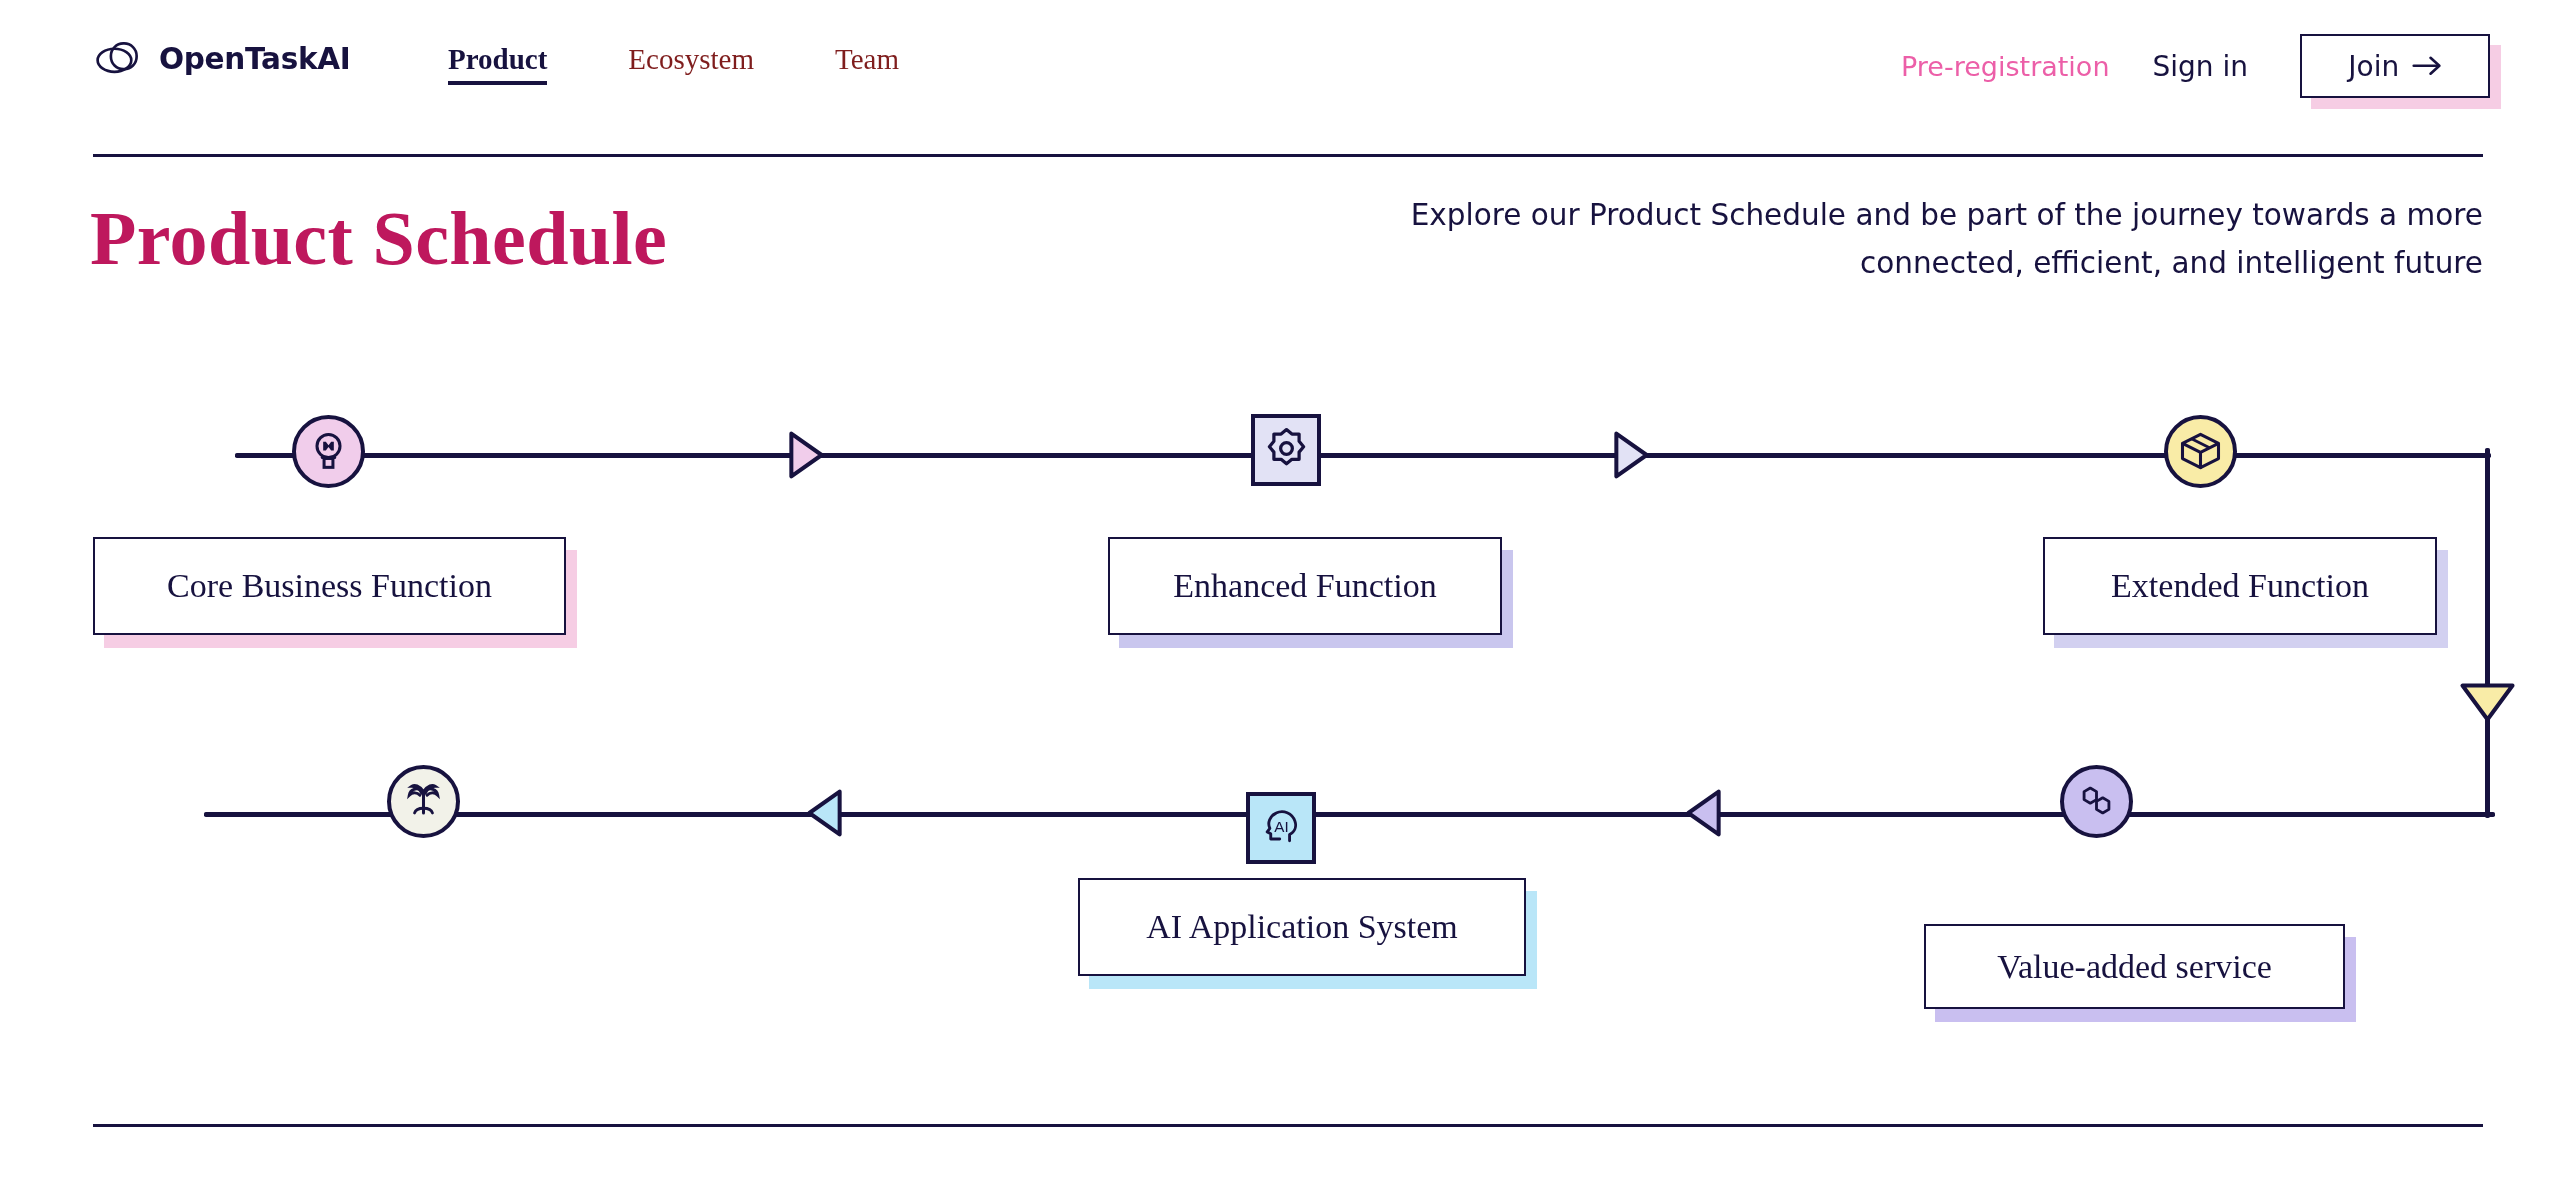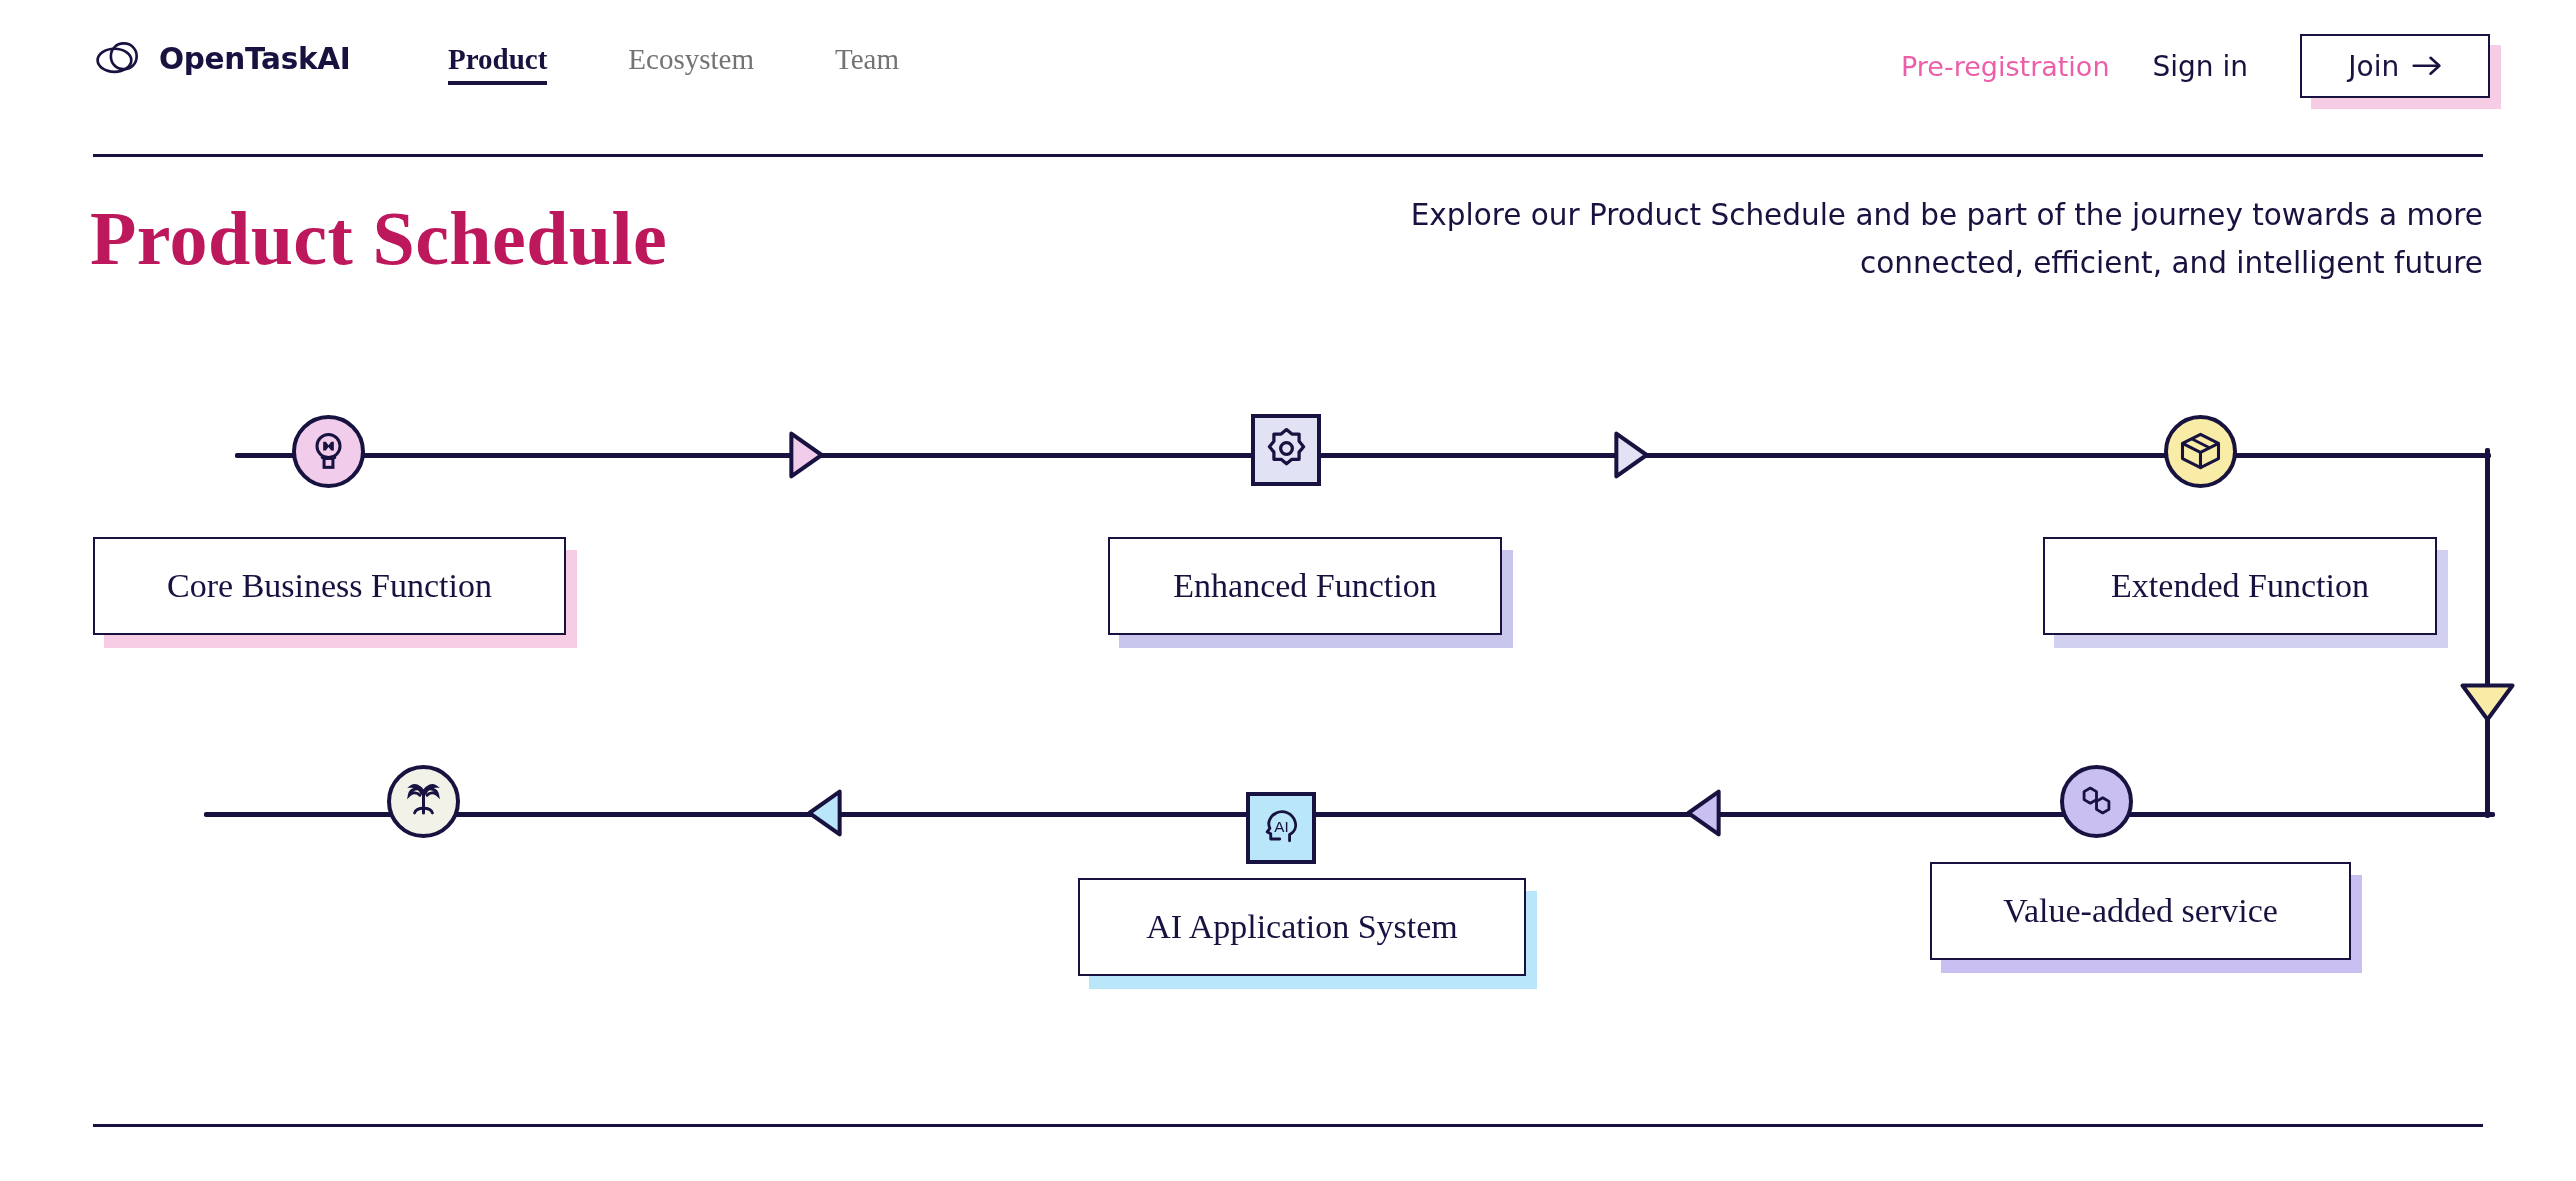--- a/index.html
+++ b/index.html
@@ -51,21 +51,21 @@
     position: absolute;
     left: 448px;
     top: 43px;
     display: flex;
     align-items: flex-start;
     gap: 81px;
   }
   .nav-item {
     font-family: "Liberation Serif", serif;
     font-size: 29px;
-    color: #737373;
+    color: #7f1d1d;
     white-space: nowrap;
     position: relative;
     padding-bottom: 9px;
   }
   .nav-item.active {
     color: #17123f;
     font-weight: 700;
   }
   .nav-item.active::after {
     content: "";
@@ -436,21 +436,21 @@
     </div>
 
 
     <div class="label-box" style="left:1078px; top:878px; width:448px; height:98px;">
       <div class="label-shadow sh-blue"></div>
       <div class="label-inner">
         <span class="label-text">AI Application System</span>
       </div>
     </div>
 
-    <div class="label-box" style="left:1924px; top:862px; width:421px; height:98px;margin-left:6px;">
+    <div class="label-box" style="left:1924px; top:924px; width:421px; height:85px;">
       <div class="label-shadow sh-purple"></div>
       <div class="label-inner">
         <span class="label-text">Value-added service</span>
       </div>
     </div>
 
   </div>
 
   <div class="footer-rule"></div>
 </div>

